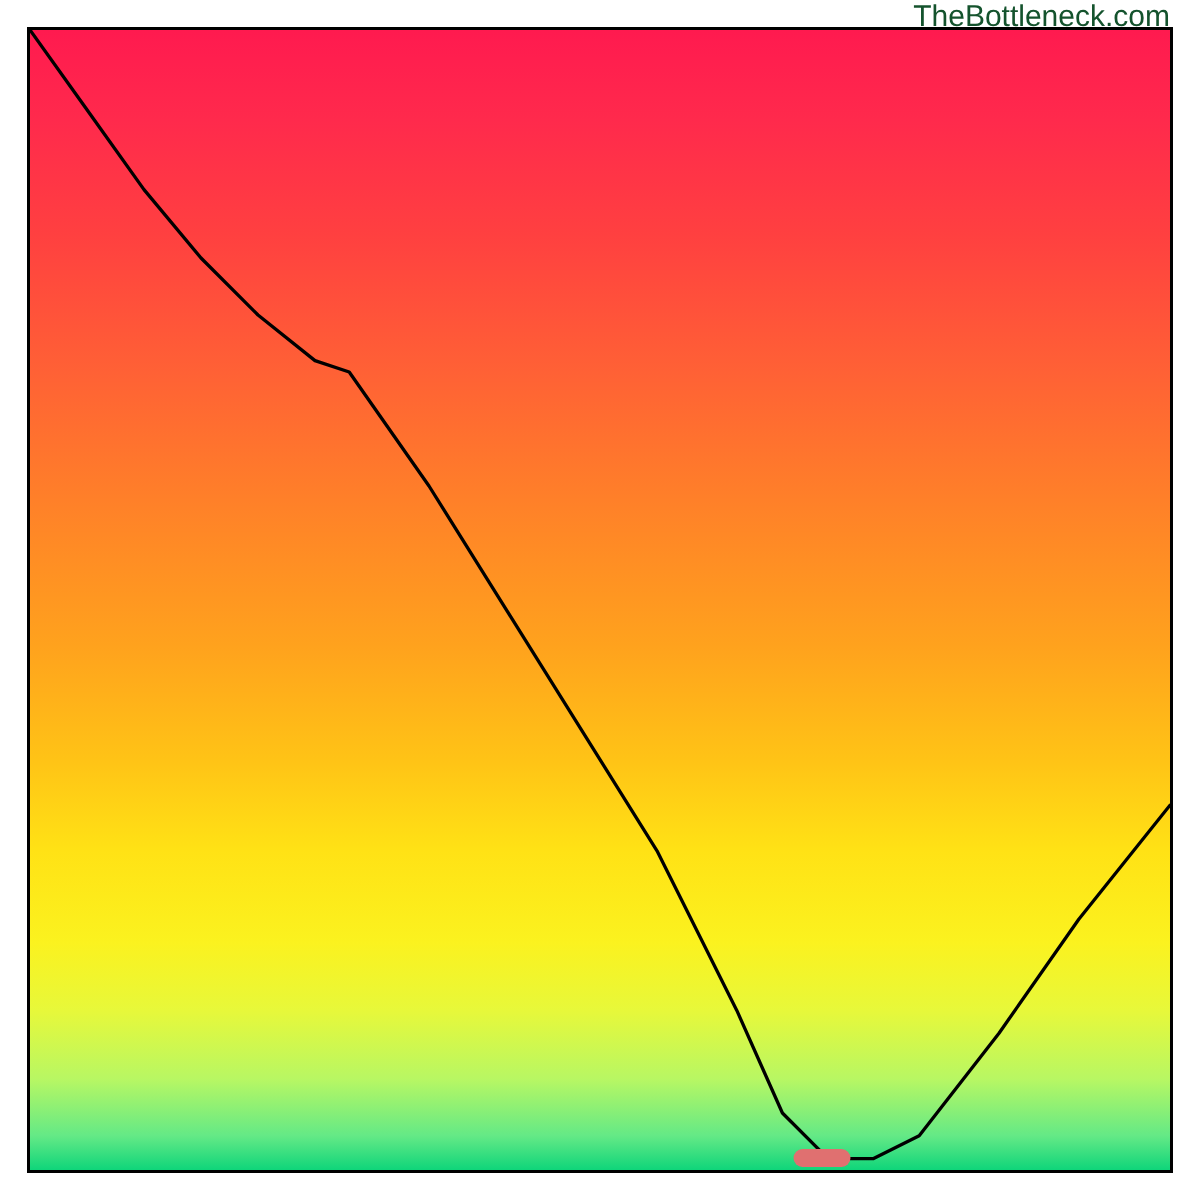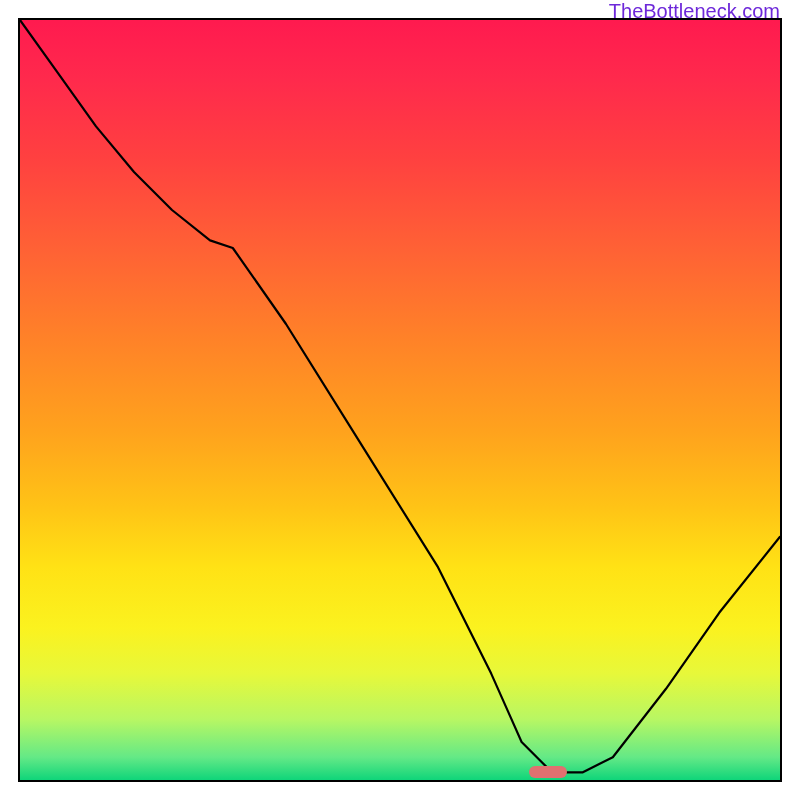--- a/index.html
+++ b/index.html
@@ -62,21 +62,21 @@
     border-radius: 6px;
     background: #e07070;
     
   }
   .watermark {
     position: absolute;
     top: 0px;
     right: 20px;
     font-family: Arial, Helvetica, sans-serif;
     font-size: 20px;
-    color: #6d28d9;
+    color: #14532d;
     font-weight: 400;
     user-select: none;
   }
 </style>
 </head>
 <body>
 
 <div class="watermark">TheBottleneck.com</div>
 
 <div class="frame">

